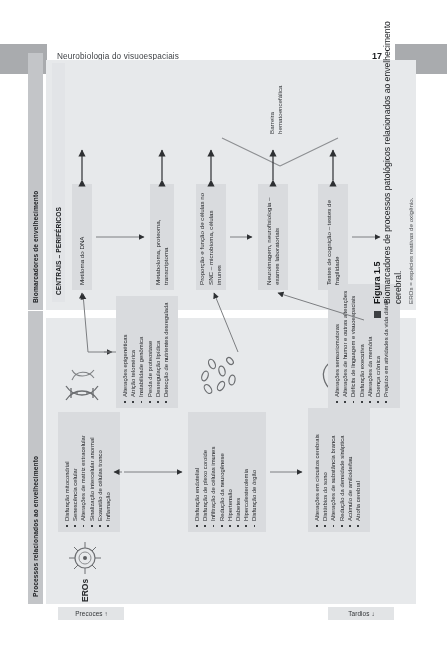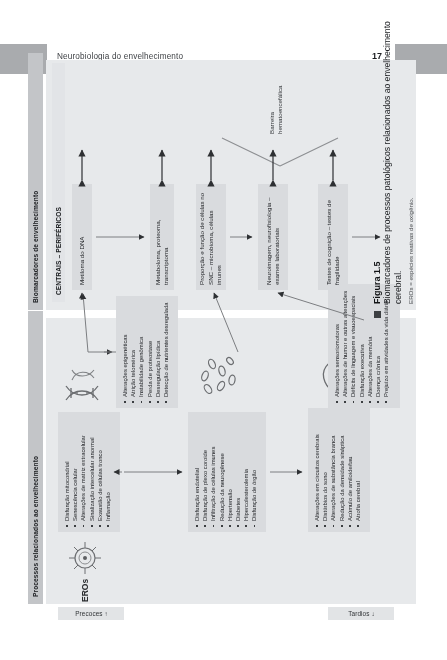--- a/index.html
+++ b/index.html
@@ -89,21 +89,21 @@
   #cap-square{
     position:absolute;left:0;top:2px;width:7px;height:7px;background:#3d4043;
   }
 </style>
 </head>
 <body>
 
 <div id="page-header">
   <div id="hdr-bar-left"></div>
   <div id="hdr-bar-right"></div>
-  <div id="hdr-title">Neurobiologia do envelhecimento</div>
+  <div id="hdr-title">Neurobiologia do visuoespaciais</div>
   <div id="hdr-page">17</div>
 </div>
 
 <div id="fig-rotor">
   <div id="figure">
 
     <div class="band" style="left:16px;top:18px;width:286px;height:370px;"></div>
     <div class="band" style="left:310px;top:18px;width:250px;height:370px;"></div>
 
     <div class="colhead" style="left:16px;top:0px;width:286px;height:15px;">

